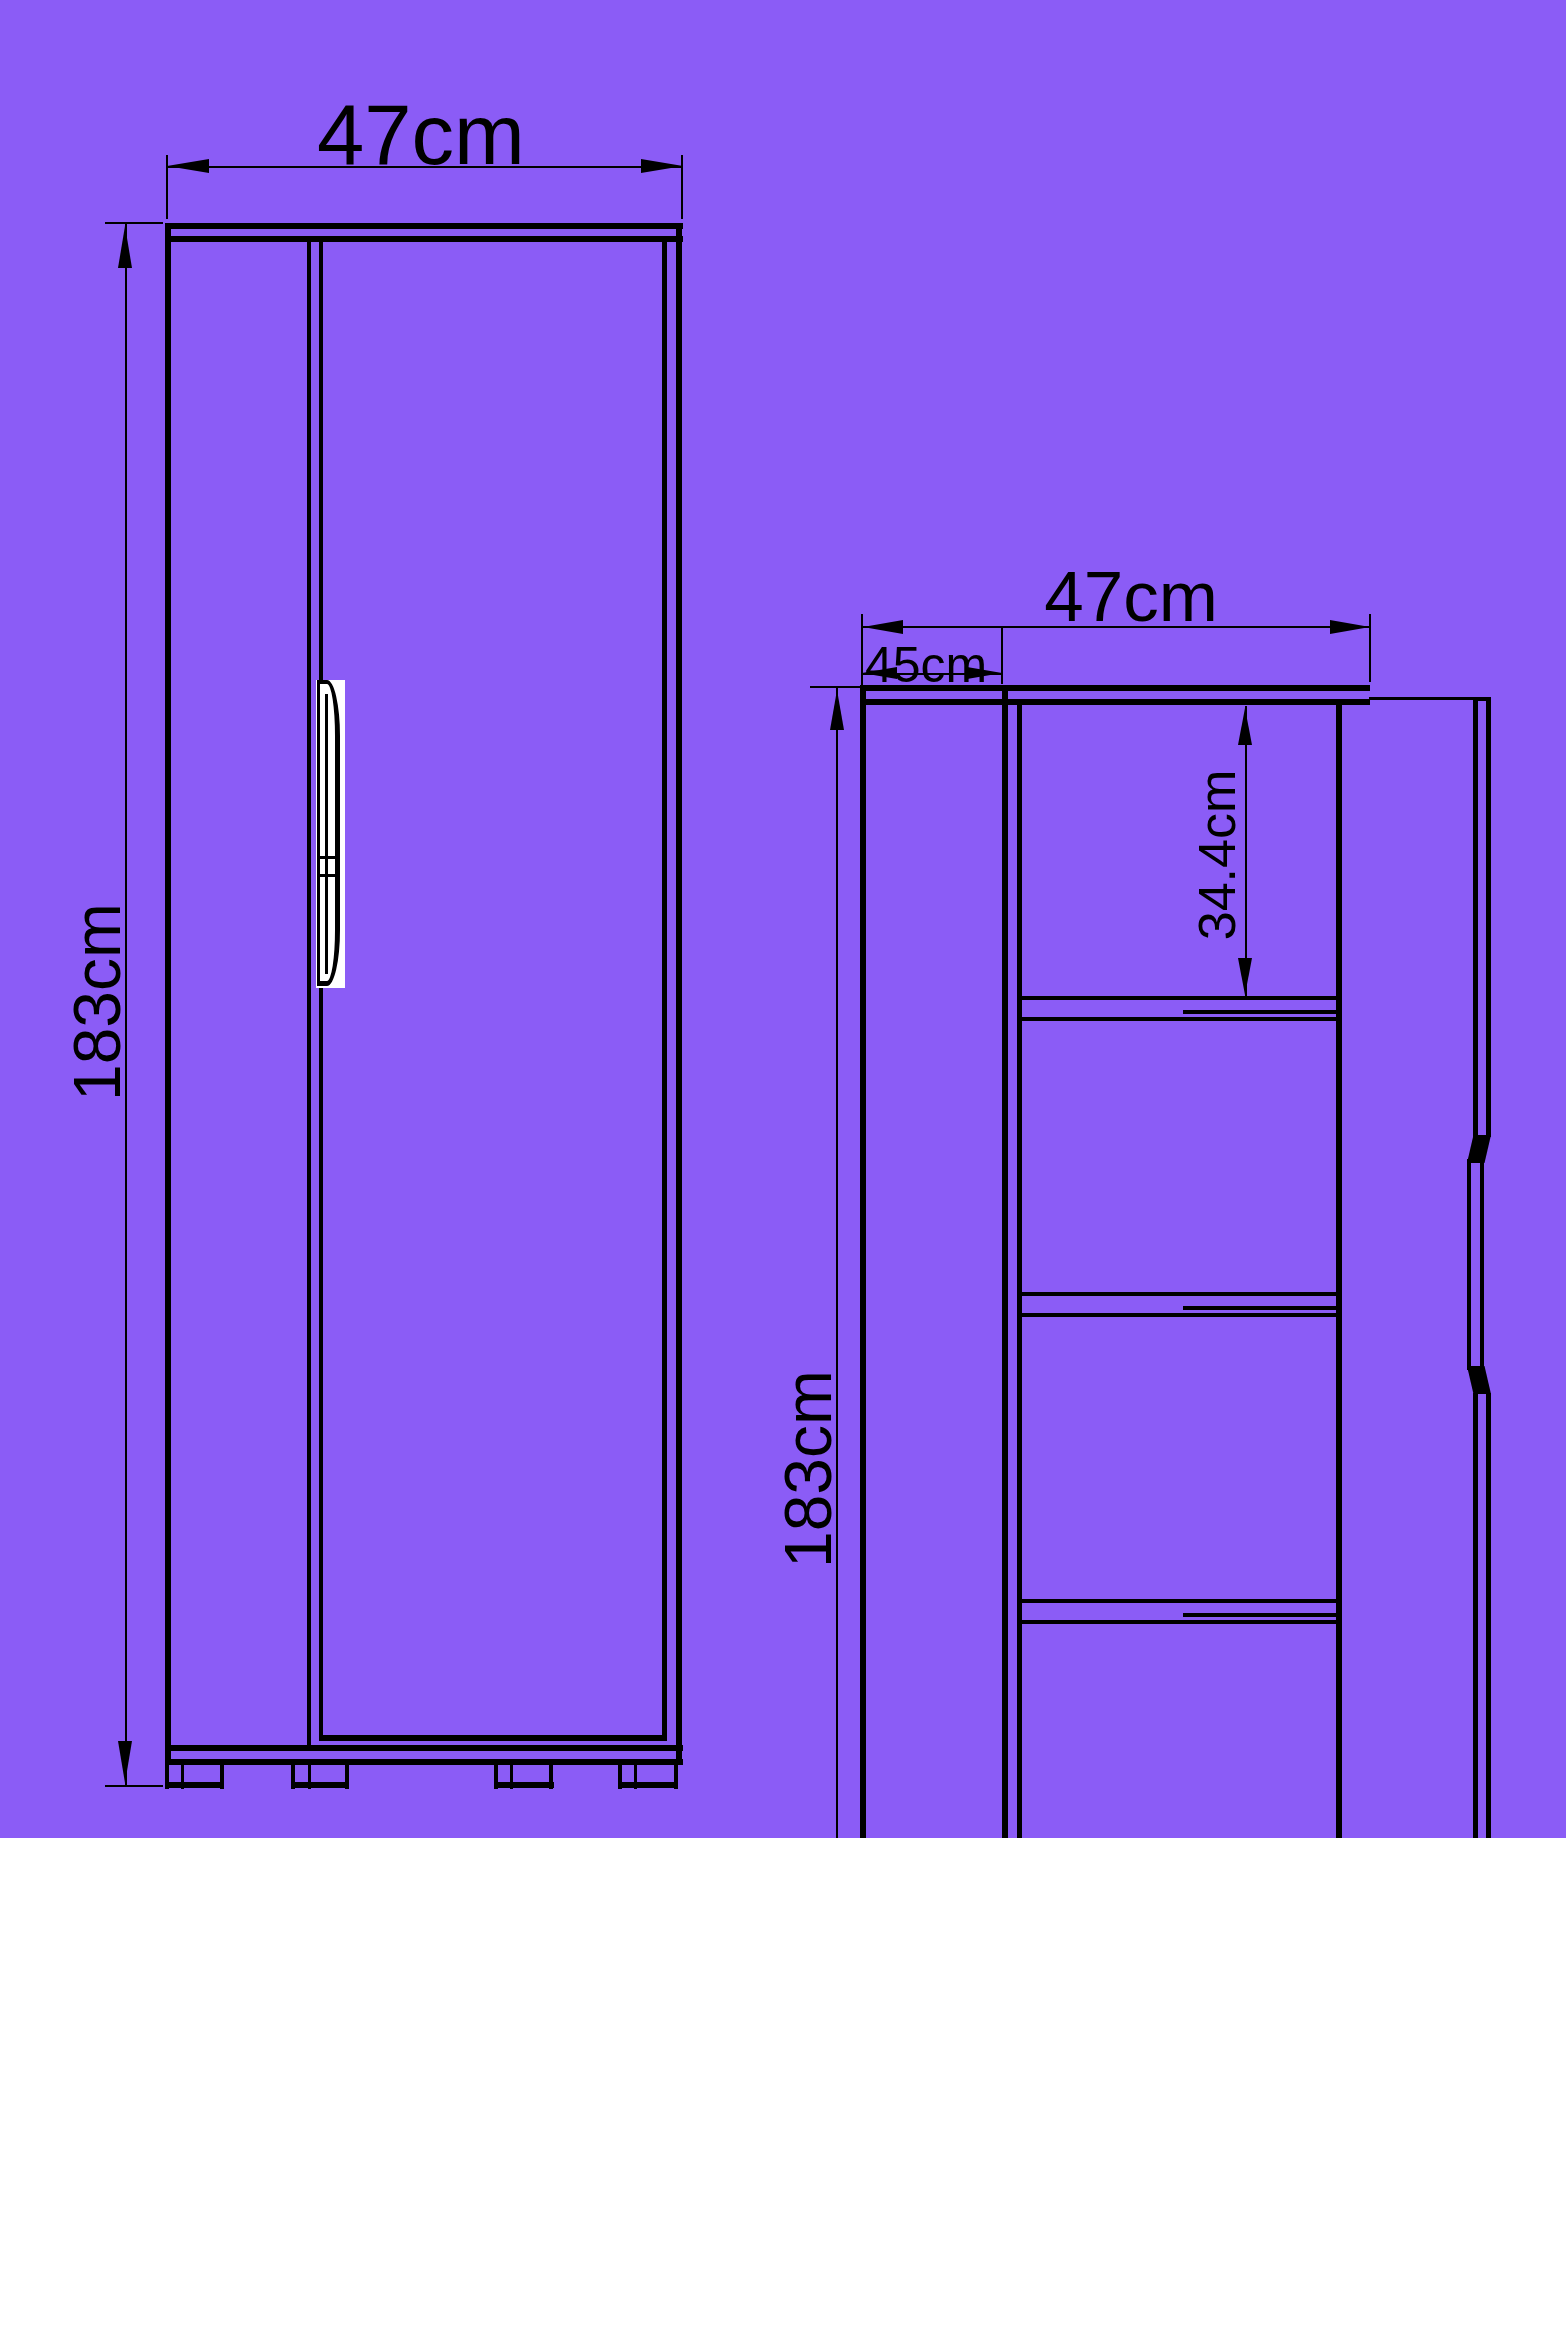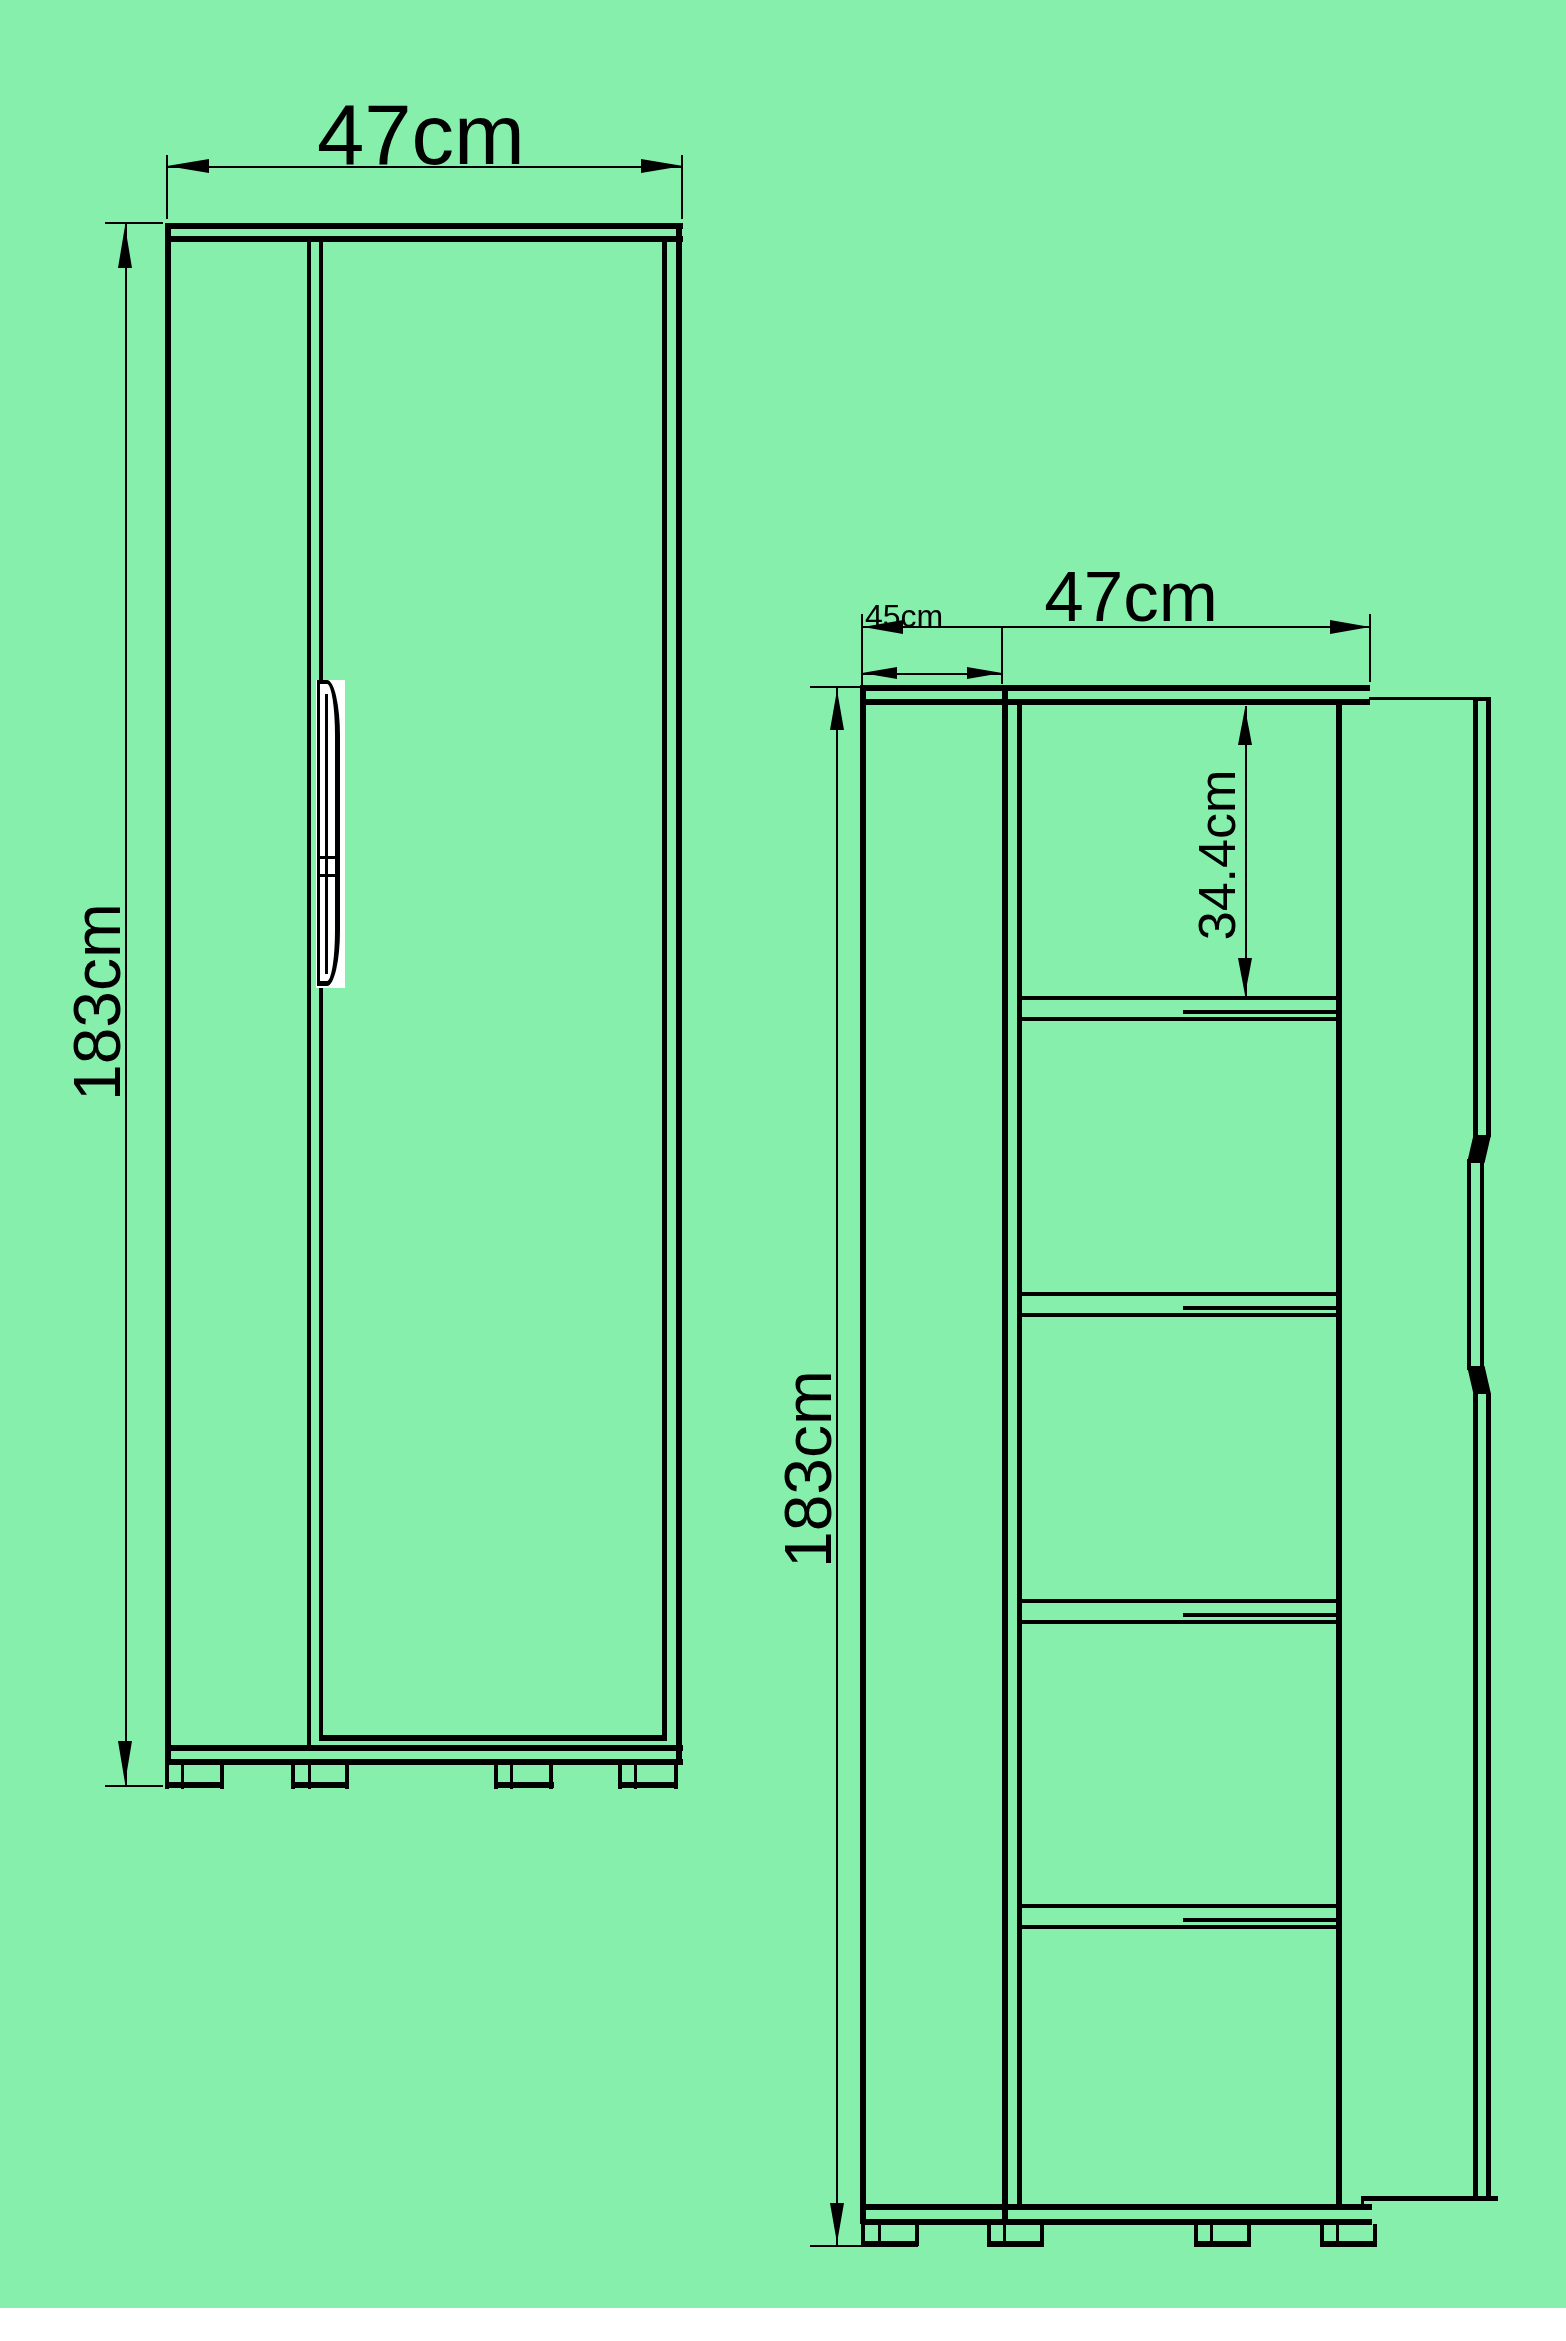--- a/index.html
+++ b/index.html
@@ -1,16 +1,16 @@
 <!DOCTYPE html>
 <html style="font-size:13px"><head>
 <meta charset="utf-8">
 <style>
   html,body{margin:0;padding:0;background:#fff;}
-  #canvas{position:relative;width:1567px;height:2308px;background:#86efac;overflow:hidden;
+  #canvas{position:relative;width:1567px;height:1838px;background:#8b5cf6;overflow:hidden;
           font-family:"Liberation Sans",sans-serif;color:#000;}
   .h,.v{position:absolute;background:#000;}
   .lbl{position:absolute;white-space:nowrap;color:#000;line-height:1;}
   .ctr{transform:translate(-50%,-50%);}
   .rot{transform:translate(-50%,-50%) rotate(-90deg);}
   .ar{position:absolute;width:0;height:0;}
   .wh{position:absolute;background:#fff;}
   .blk{position:absolute;background:#000;}
 </style>
 </head>
@@ -78,21 +78,21 @@
 
   <div>
 
     <div class="lbl ctr" style="left:1131px;top:596px;font-size:71px;">47cm</div>
     <div class="h" style="left:863px;top:626px;width:507px;height:2.4px;"></div>
     <div class="ar" style="left:863px;top:620px;border-right:40px solid #000;border-top:7.2px solid transparent;border-bottom:7.2px solid transparent;"></div>
     <div class="ar" style="left:1330px;top:620px;border-left:40px solid #000;border-top:7.2px solid transparent;border-bottom:7.2px solid transparent;"></div>
     <div class="v" style="left:861px;top:614px;width:2.4px;height:71px;"></div>
     <div class="v" style="left:1369px;top:614px;width:2.4px;height:68px;"></div>
 
-    <div class="lbl" style="left:865px;top:600px;font-size:32px;">45cm</div>
+    <div class="lbl" style="left:865px;top:640px;font-size:50px;">45cm</div>
     <div class="h" style="left:862px;top:673px;width:140px;height:2.4px;"></div>
     <div class="ar" style="left:862px;top:667px;border-right:35px solid #000;border-top:6.4px solid transparent;border-bottom:6.4px solid transparent;"></div>
     <div class="ar" style="left:967px;top:667px;border-left:35px solid #000;border-top:6.4px solid transparent;border-bottom:6.4px solid transparent;"></div>
     <div class="v" style="left:1001px;top:628px;width:2.4px;height:56px;"></div>
 
     <div class="lbl rot" style="left:808px;top:1469px;font-size:66px;">183cm</div>
     <div class="v" style="left:836px;top:687px;width:2.4px;height:1559px;"></div>
     <div class="h" style="left:810px;top:686px;width:52px;height:2.4px;"></div>
     <div class="h" style="left:810px;top:2245px;width:56px;height:2.4px;"></div>
     <div class="ar" style="left:830px;top:690px;border-bottom:40px solid #000;border-left:7.2px solid transparent;border-right:7.2px solid transparent;"></div>

